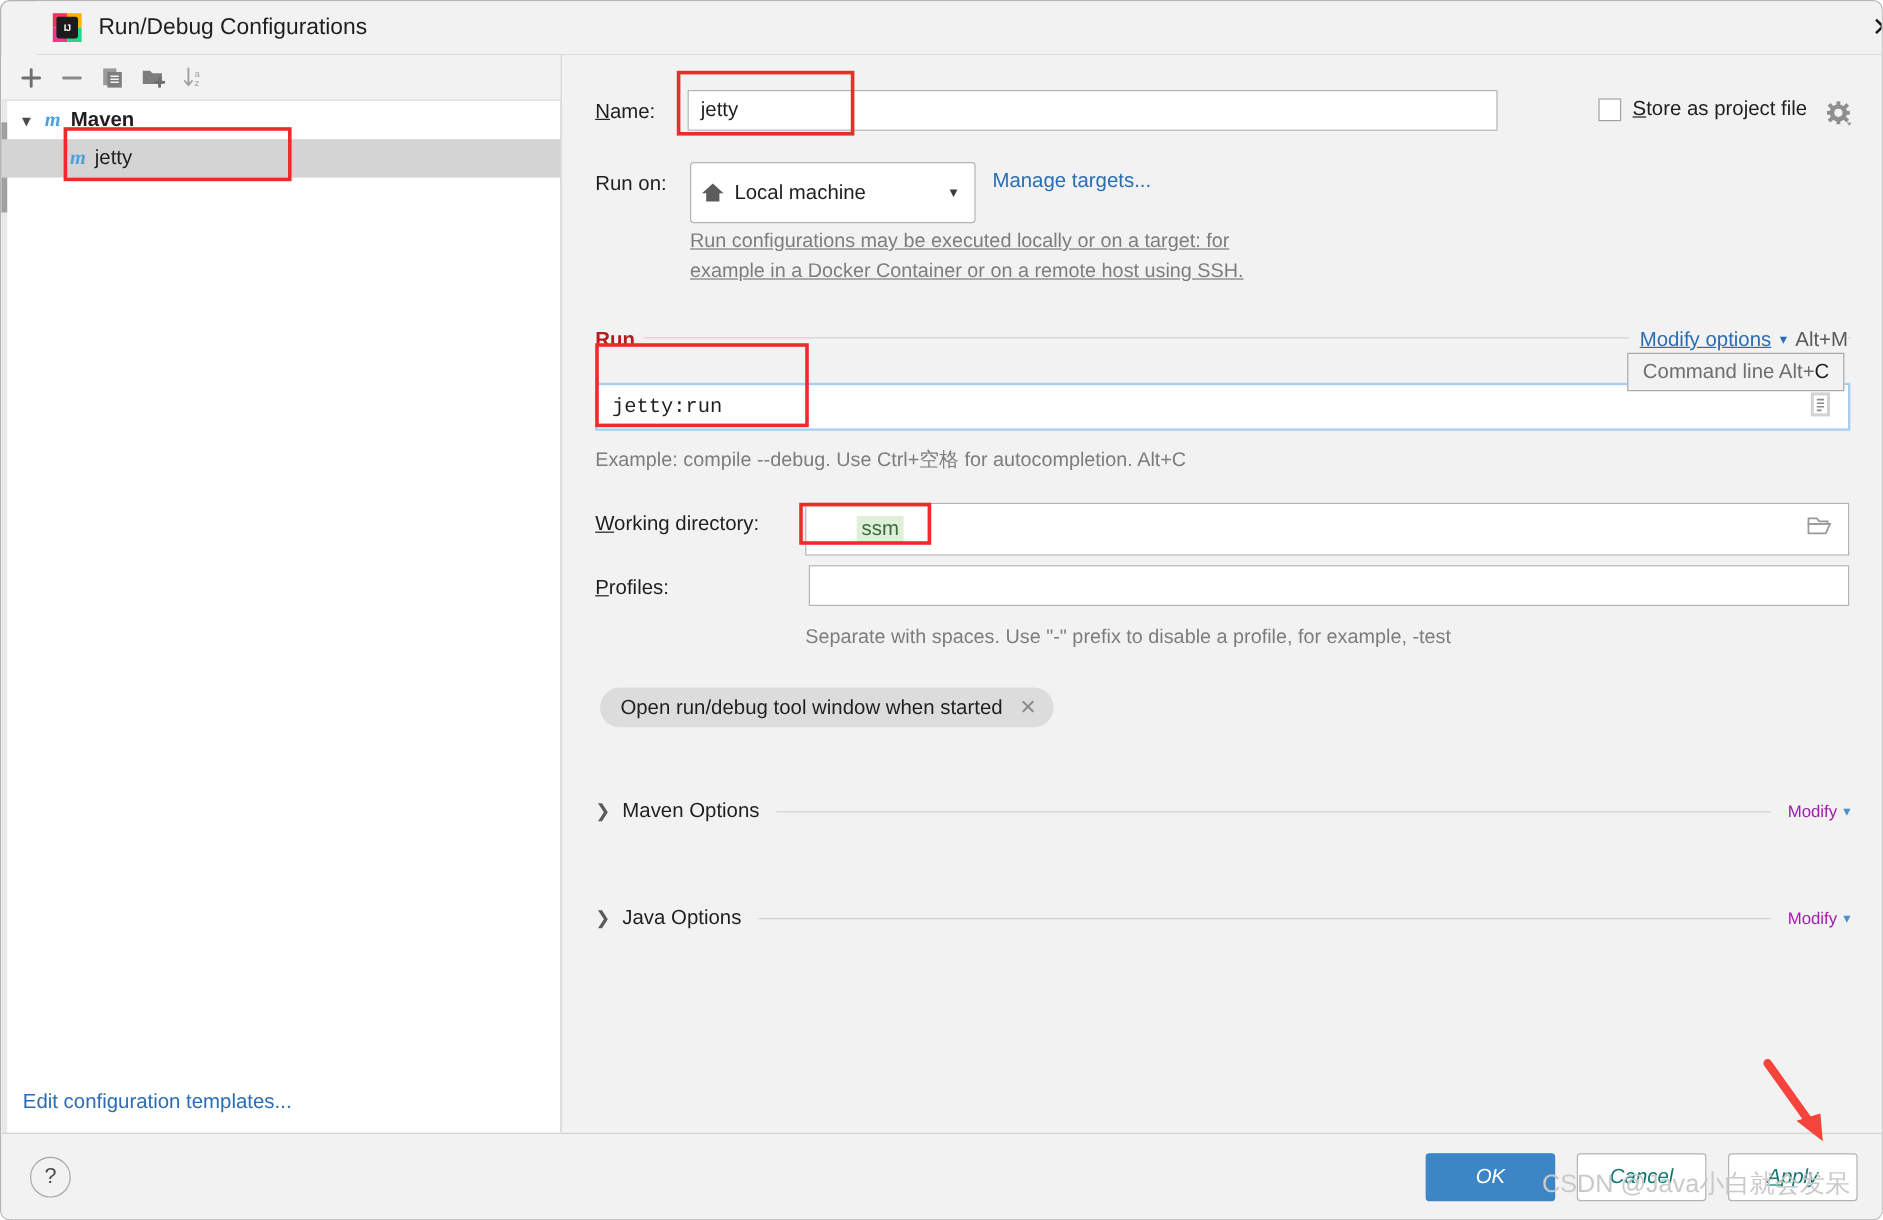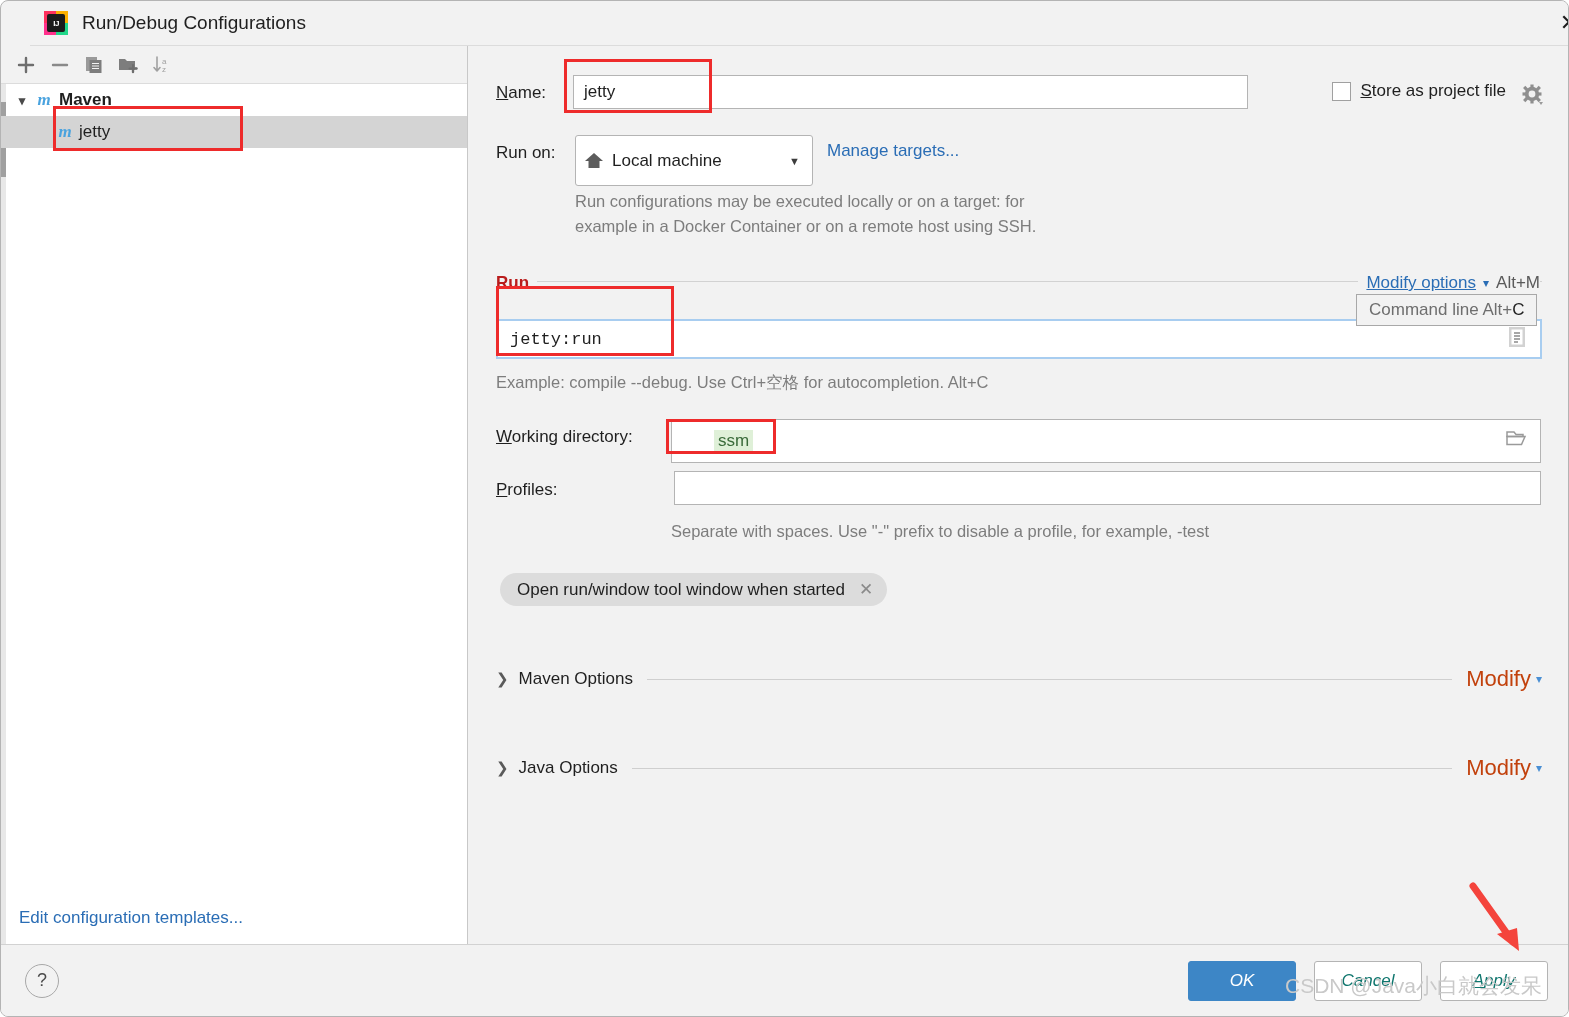--- a/index.html
+++ b/index.html
@@ -140,21 +140,21 @@
   .combo-text { font-size:17px; color:#1f1f1f; flex:1; }
   .combo-arrow { color:#3c3c3c; font-size:11px; margin-right:4px; }
 
   .manage-targets {
     position:absolute; left:826px; top:140px;
     font-size:17px; color:#2a6db5; cursor:pointer;
   }
 
   .helper-note {
     position:absolute; left:574px; top:188px; width:560px;
-    font-size:16.5px; color:#7d7d7d; line-height:25px;
+    font-size:16.5px; color:#7d7d7d; line-height:25px;text-decoration:underline;
   }
 
   .store-check {
     position:absolute; right:62px; top:80px;
     display:flex; align-items:center; gap:9px; cursor:pointer;
   }
   .cbox { width:19px; height:19px; background:#fff; border:1px solid #a0a0a0; }
   .store-label { font-size:17px; color:#1f1f1f; }
   .gear-ico { position:absolute; right:22px; top:82px; cursor:pointer; }
 
@@ -225,21 +225,21 @@
     display:flex; align-items:center; padding:0 14px 0 17px;
     cursor:pointer;
   }
   .chip-text { font-size:17px; color:#1f1f1f; }
   .chip-x { margin-left:14px; font-size:17px; color:#8a8a8a; cursor:pointer; }
 
   .sect { position:absolute; left:495px; width:1046px; display:flex; align-items:center; }
   .sect-chev { font-size:15px; color:#5a5a5a; margin-right:10px; }
   .sect-title { font-size:17px; color:#1f1f1f; white-space:nowrap; }
   .sect-rule { flex:1; height:1px; background:#cfcfcf; margin:0 14px; }
-  .sect-modify { font-size:22px; color:#c2410c; cursor:pointer; }
+  .sect-modify { font-size:14px; color:#a21caf; cursor:pointer; }
   .sect-modify-chev { font-size:12px; color:#4a8fd4; margin-left:5px; }
 
   
   .bottom-bar {
     position:absolute; left:0; bottom:0;
     width:1569px; height:72px;
     background:#f2f2f2; border-top:1px solid #d2d2d2;
     display:flex; align-items:center;
   }
   .help-btn {
@@ -437,21 +437,21 @@
 
   <div class="form-row pf-label">
     <span class="lbl"><u>P</u>rofiles:</span>
   </div>
   <div class="txtfield pf-input">
     <span></span>
   </div>
   <div class="pf-hint">Separate with spaces. Use "-" prefix to disable a profile, for example, -test</div>
 
   <div class="chip">
-    <span class="chip-text">Open run/window tool window when started</span>
+    <span class="chip-text">Open run/debug tool window when started</span>
     <span class="chip-x">✕</span>
   </div>
 
   <div class="sect" style="top:665px;">
     <span class="sect-chev">❯</span>
     <span class="sect-title">Maven Options</span>
     <span class="sect-rule"></span>
     <span class="sect-modify">Modify</span>
     <span class="sect-modify-chev">▾</span>
   </div>

